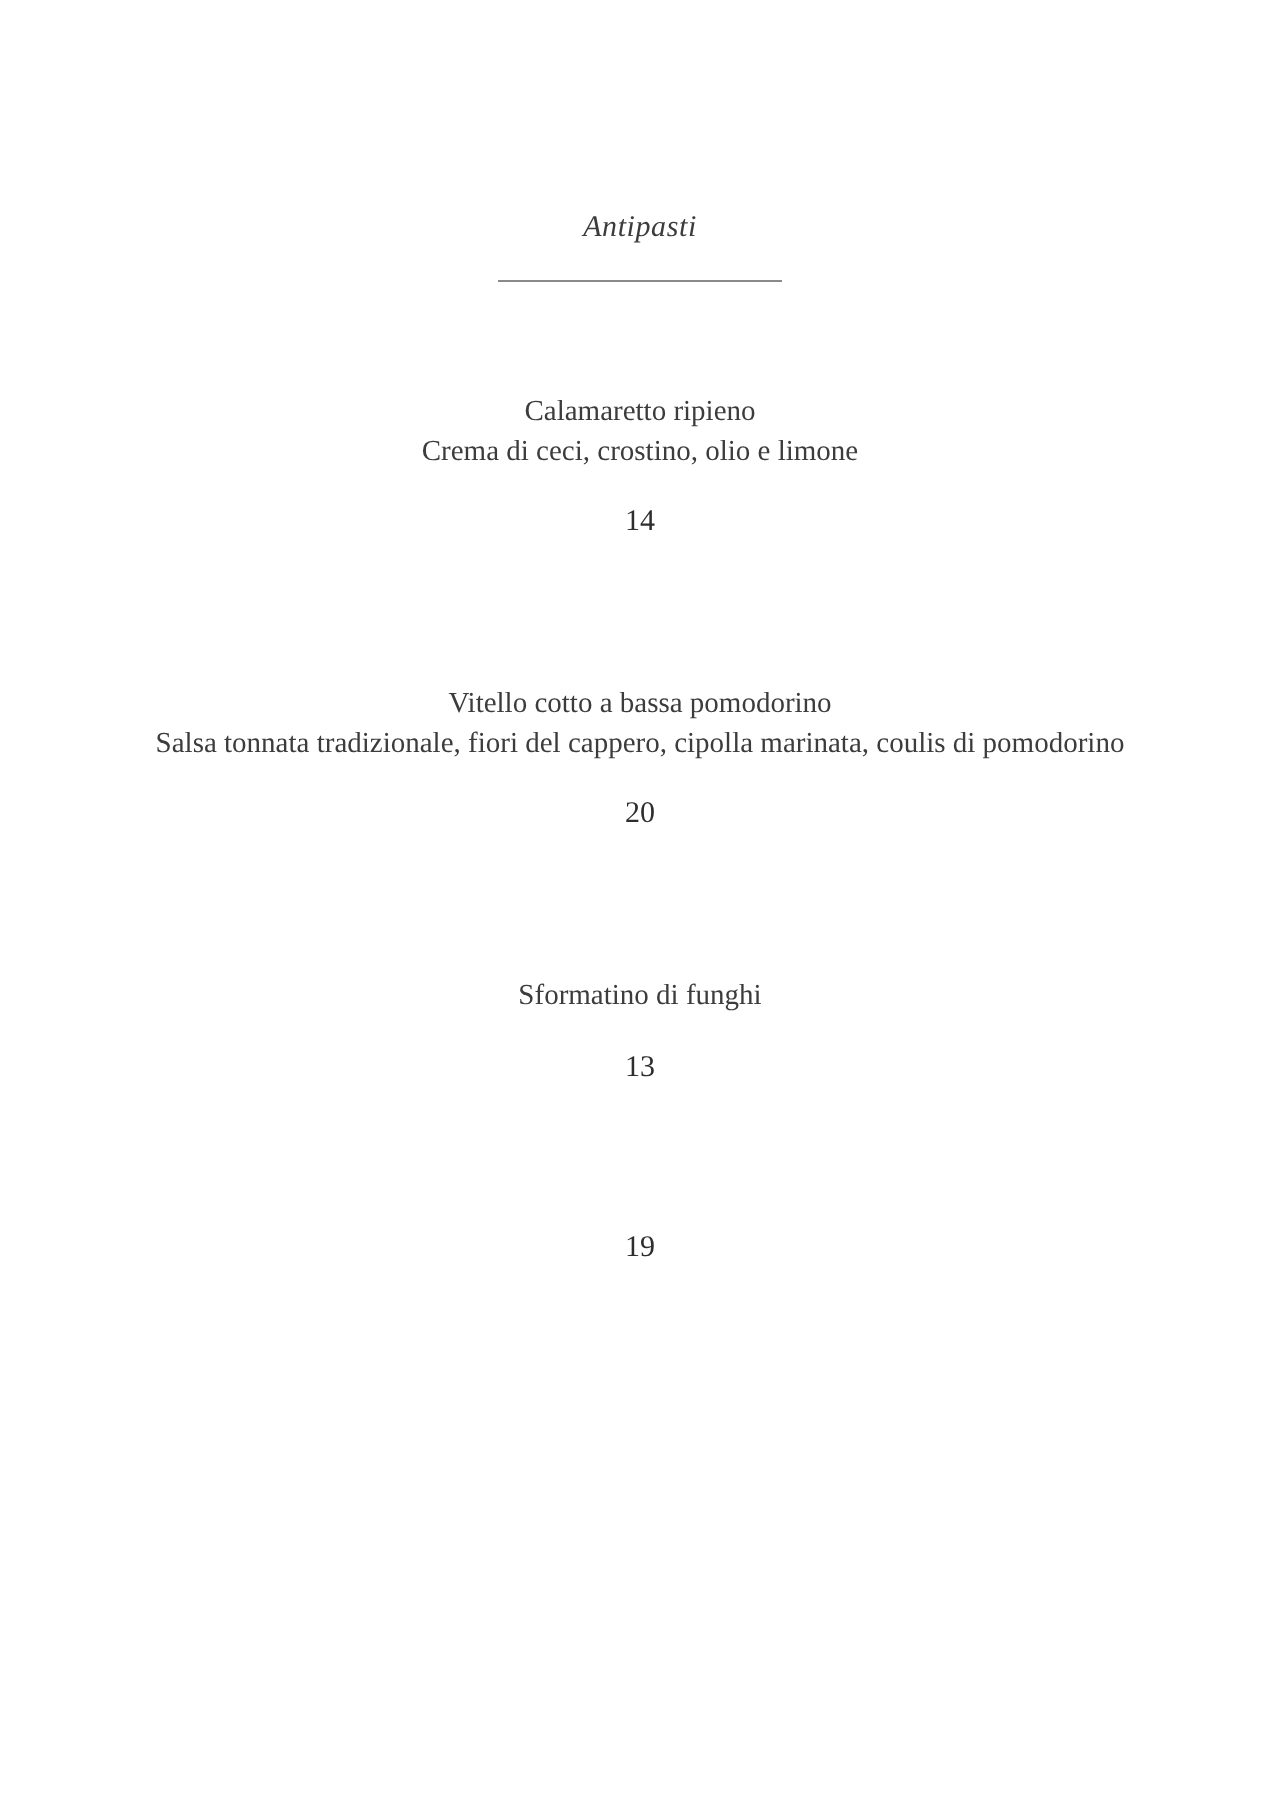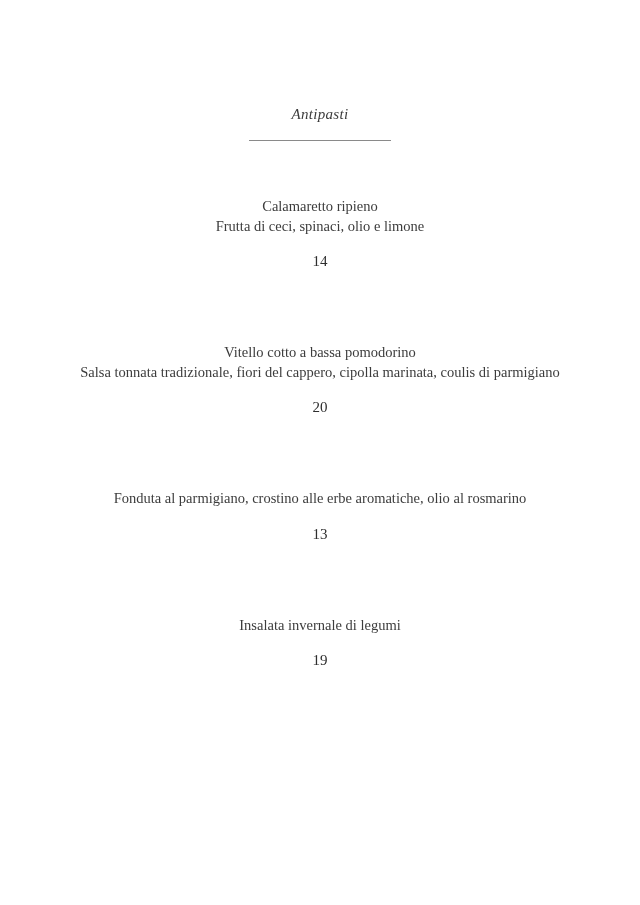--- a/index.html
+++ b/index.html
@@ -61,34 +61,33 @@
 <div class="page">
 
   <div class="section-title">Antipasti</div>
 
   <hr class="title-divider">
 
   <div class="menu-items">
 
     <div class="menu-item">
       <div class="item-name">Calamaretto ripieno</div>
-      <div class="item-desc">Frutta di ceci, spinaci, olio e limone</div>
+      <div class="item-desc">Crema di ceci, crostino, olio e limone</div>
       <div class="item-price">14</div>
     </div>
 
     <div class="menu-item">
       <div class="item-name">Vitello cotto a bassa pomodorino</div>
-      <div class="item-desc">Salsa tonnata tradizionale, fiori del cappero, cipolla marinata, coulis di parmigiano</div>
+      <div class="item-desc">Salsa tonnata tradizionale, fiori del cappero, cipolla marinata, coulis di pomodorino</div>
       <div class="item-price">20</div>
     </div>
 
     <div class="menu-item">
-      <div class="item-desc">Fonduta al parmigiano, crostino alle erbe aromatiche, olio al rosmarino</div>
+      <div class="item-name">Sformatino di funghi</div>
       <div class="item-price">13</div>
     </div>
 
     <div class="menu-item">
-      <div class="item-name">Insalata invernale di legumi</div>
       <div class="item-price">19</div>
     </div>
 
   </div>
 </div>
 
 </body></html>

